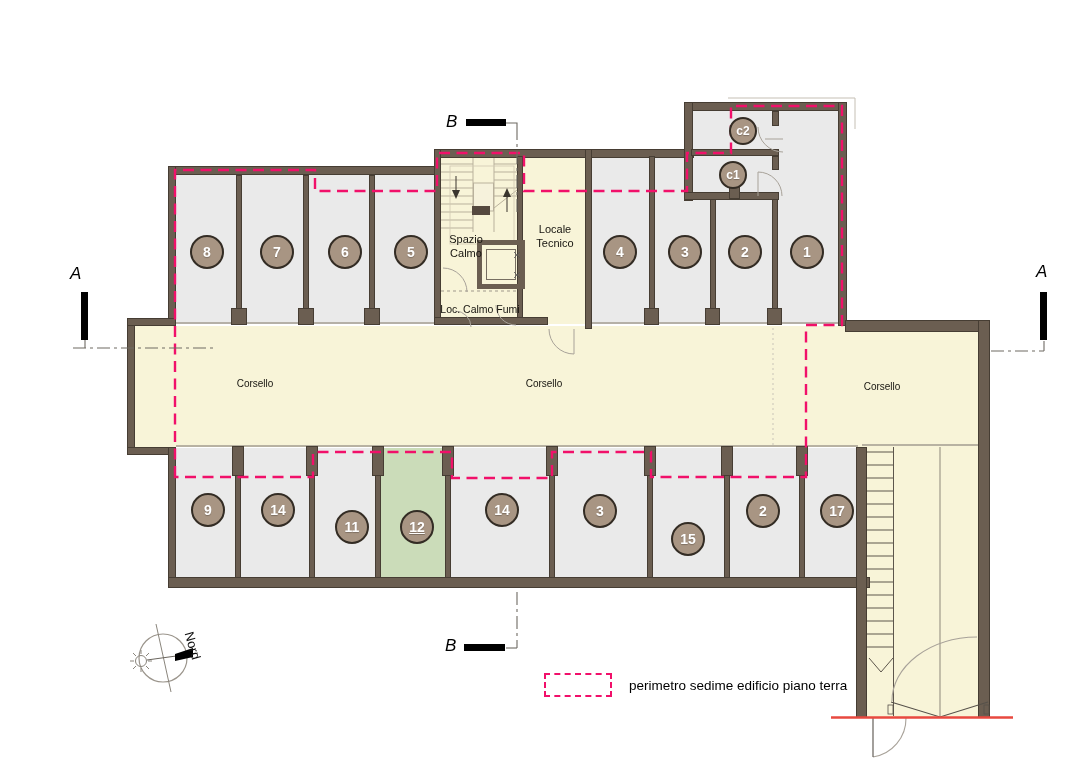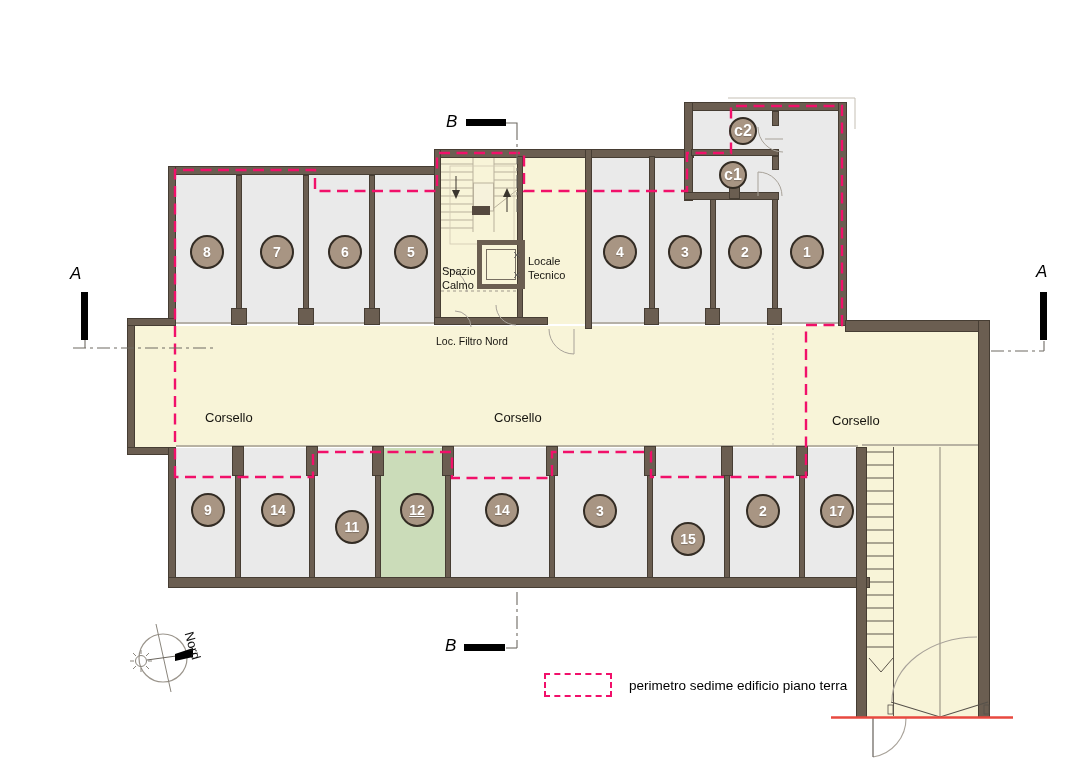--- a/index.html
+++ b/index.html
@@ -1,27 +1,27 @@
 <!DOCTYPE html>
 <html><head>
 <meta charset="utf-8">
 <style>
   html,body{margin:0;padding:0;background:#fff;}
   .plan{position:relative;width:1076px;height:780px;background:#fff;overflow:hidden;
         font-family:"Liberation Sans",sans-serif;}
   .fill{position:absolute;}
   .wall{position:absolute;background:#6b5e51;box-shadow:inset 0 0 0 1px rgba(40,34,27,.55);}
   .lbl{position:absolute;color:#16140f;font:11px "Liberation Sans",sans-serif;
-       line-height:1.25;margin-top:32px;}
-  .corsello{font-size:13px;}
+       text-align:center;line-height:1.25;}
+  .corsello{font-size:10px;}
   .badge{position:absolute;width:34px;height:34px;border-radius:50%;background:#a89583;
          border:2px solid #332c24;color:#fff;display:flex;align-items:center;justify-content:center;
          font:600 14px "Liberation Sans",sans-serif;box-sizing:border-box;
          text-shadow:0 1px 1px rgba(0,0,0,.25);}
-  .badge.sm{width:28px;height:28px;font-size:16px;}
+  .badge.sm{width:28px;height:28px;font-size:12px;}
   .sec{position:absolute;font:italic 17px "Liberation Sans",sans-serif;color:#000;}
   .bar{position:absolute;background:#000;}
   .legend-swatch{position:absolute;left:544px;top:673px;width:64px;height:20px;
                  border:2.5px dashed #f1106a;}
   .legend-label{position:absolute;left:629px;top:678px;font:13.5px "Liberation Sans",sans-serif;
                 color:#000;white-space:nowrap;}
   .nord{position:absolute;left:196px;top:630px;transform:rotate(74deg);transform-origin:0 0;
         font:13px "Liberation Sans",sans-serif;color:#111;}
   .elev{position:absolute;left:477px;top:240px;width:48px;height:49px;box-sizing:border-box;
         border:5px solid #6b5e51;}
@@ -221,34 +221,34 @@
       <line x1="147" y1="660" x2="198" y2="653" stroke="#6b665e" stroke-width="1"></line>
       <polygon points="175,654 193,648 193,657 175,661" fill="#000" stroke="none"></polygon>
     </g>
   </svg>
 
   <div class="lbl corsello" style="left:205px;top:378px;width:100px;">Corsello</div>
   <div class="lbl corsello" style="left:494px;top:378px;width:100px;">Corsello</div>
   <div class="lbl corsello" style="left:832px;top:381px;width:100px;">Corsello</div>
   <div class="lbl" style="left:442px;top:233px;width:48px;">Spazio Calmo</div>
   <div class="lbl" style="left:528px;top:223px;width:54px;">Locale Tecnico</div>
-  <div class="lbl" style="left:436px;top:303px;width:88px;font-size:10.5px;white-space:nowrap;">Loc. Filtro Nord</div>
+  <div class="lbl" style="left:436px;top:303px;width:88px;font-size:10.5px;white-space:nowrap;">Loc. Calmo Fumi</div>
 
   <div class="badge" style="left:190px;top:235px;">8</div>
   <div class="badge" style="left:260px;top:235px;">7</div>
   <div class="badge" style="left:328px;top:235px;">6</div>
   <div class="badge" style="left:394px;top:235px;">5</div>
   <div class="badge" style="left:603px;top:235px;">4</div>
   <div class="badge" style="left:668px;top:235px;">3</div>
   <div class="badge" style="left:728px;top:235px;">2</div>
   <div class="badge" style="left:790px;top:235px;">1</div>
   <div class="badge" style="left:191px;top:493px;">9</div>
   <div class="badge" style="left:261px;top:493px;">14</div>
   <div class="badge" style="left:335px;top:510px;">11</div>
-  <div class="badge" style="left:400px;top:493px;text-decoration:underline;">12</div>
+  <div class="badge" style="left:400px;top:510px;text-decoration:underline;">12</div>
   <div class="badge" style="left:485px;top:493px;">14</div>
   <div class="badge" style="left:583px;top:494px;">3</div>
   <div class="badge" style="left:671px;top:522px;">15</div>
   <div class="badge" style="left:746px;top:494px;">2</div>
   <div class="badge" style="left:820px;top:494px;">17</div>
   <div class="badge sm" style="left:729px;top:117px;">c2</div>
   <div class="badge sm" style="left:719px;top:161px;">c1</div>
 
   <div class="sec" style="left:70px;top:264px;">A</div>
   <div class="bar" style="left:81px;top:292px;width:7px;height:48px;"></div>

